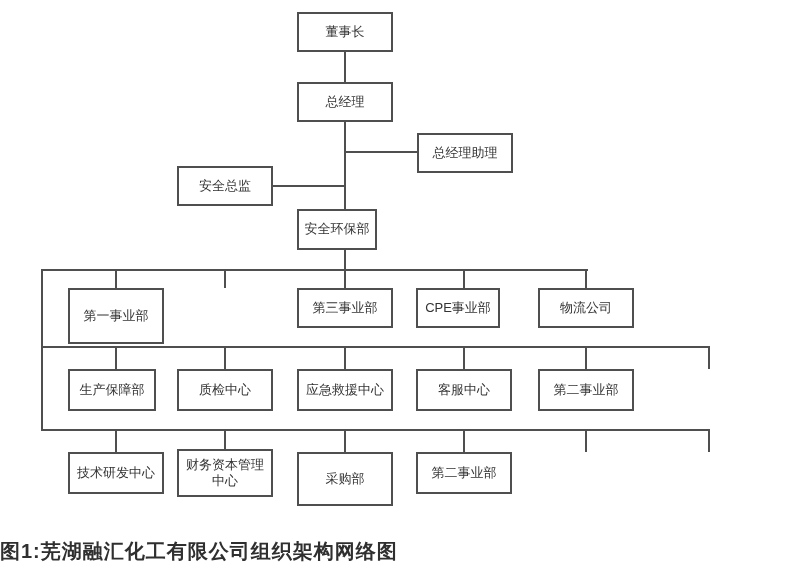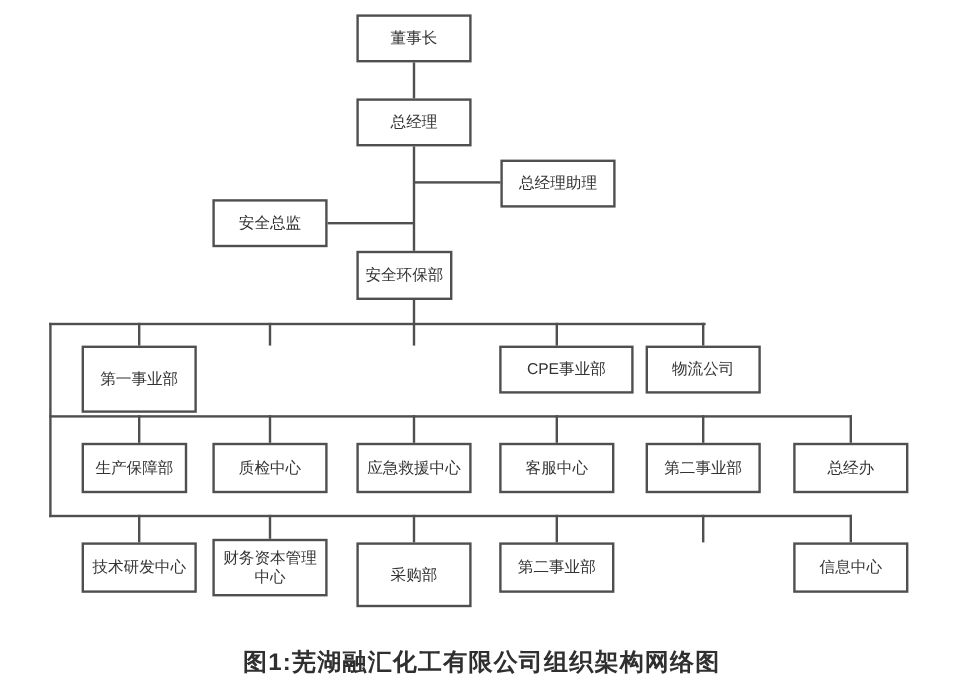--- a/index.html
+++ b/index.html
@@ -31,54 +31,52 @@
   }
   .line {
     position: absolute;
     background: #4f4f4f;
   }
   .caption {
     position: absolute;
     left: 0;
     top: 538px;
     width: 100%;
-    text-align: center;
     font-size: 20px;
     font-weight: 600;
     color: #2f2f2f;
     letter-spacing: 1px;
   }
 </style>
 </head>
 <body>
 
 <div id="org-chart">
 
   <div class="node" style="left:297px;top:12px;width:96px;height:40px">董事长</div>
   <div class="node" style="left:297px;top:82px;width:96px;height:40px">总经理</div>
   <div class="node" style="left:417px;top:133px;width:96px;height:40px">总经理助理</div>
   <div class="node" style="left:177px;top:166px;width:96px;height:40px">安全总监</div>
   <div class="node" style="left:297px;top:209px;width:80px;height:41px">安全环保部</div>
 
   <div class="node" style="left:68px;top:288px;width:96px;height:56px">第一事业部</div>
-  <div class="node" style="left:416px;top:288px;width:112px;height:40px">CPE事业部</div>
+  <div class="node" style="left:297px;top:288px;width:96px;height:40px">第三事业部</div>
+  <div class="node" style="left:416px;top:288px;width:84px;height:40px">CPE事业部</div>
   <div class="node" style="left:538px;top:288px;width:96px;height:40px">物流公司</div>
 
   <div class="node" style="left:68px;top:369px;width:88px;height:42px">生产保障部</div>
   <div class="node" style="left:177px;top:369px;width:96px;height:42px">质检中心</div>
   <div class="node" style="left:297px;top:369px;width:96px;height:42px">应急救援中心</div>
   <div class="node" style="left:416px;top:369px;width:96px;height:42px">客服中心</div>
   <div class="node" style="left:538px;top:369px;width:96px;height:42px">第二事业部</div>
-  <div class="node" style="left:661px;top:369px;width:96px;height:42px">总经办</div>
 
   <div class="node" style="left:68px;top:452px;width:96px;height:42px">技术研发中心</div>
   <div class="node" style="left:177px;top:449px;width:96px;height:48px">财务资本管理中心</div>
   <div class="node" style="left:297px;top:452px;width:96px;height:54px">采购部</div>
   <div class="node" style="left:416px;top:452px;width:96px;height:42px">第二事业部</div>
-  <div class="node" style="left:661px;top:452px;width:96px;height:42px">信息中心</div>
 
   <div class="line" style="left:344px;top:52px;width:2px;height:30px"></div>
   <div class="line" style="left:344px;top:122px;width:2px;height:87px"></div>
   <div class="line" style="left:345px;top:151px;width:72px;height:2px"></div>
   <div class="line" style="left:273px;top:185px;width:72px;height:2px"></div>
   <div class="line" style="left:344px;top:249px;width:2px;height:22px"></div>
 
   <div class="line" style="left:41px;top:269px;width:547px;height:2px"></div>
   <div class="line" style="left:41px;top:269px;width:2px;height:162px"></div>
   <div class="line" style="left:115px;top:269px;width:2px;height:19px"></div>

